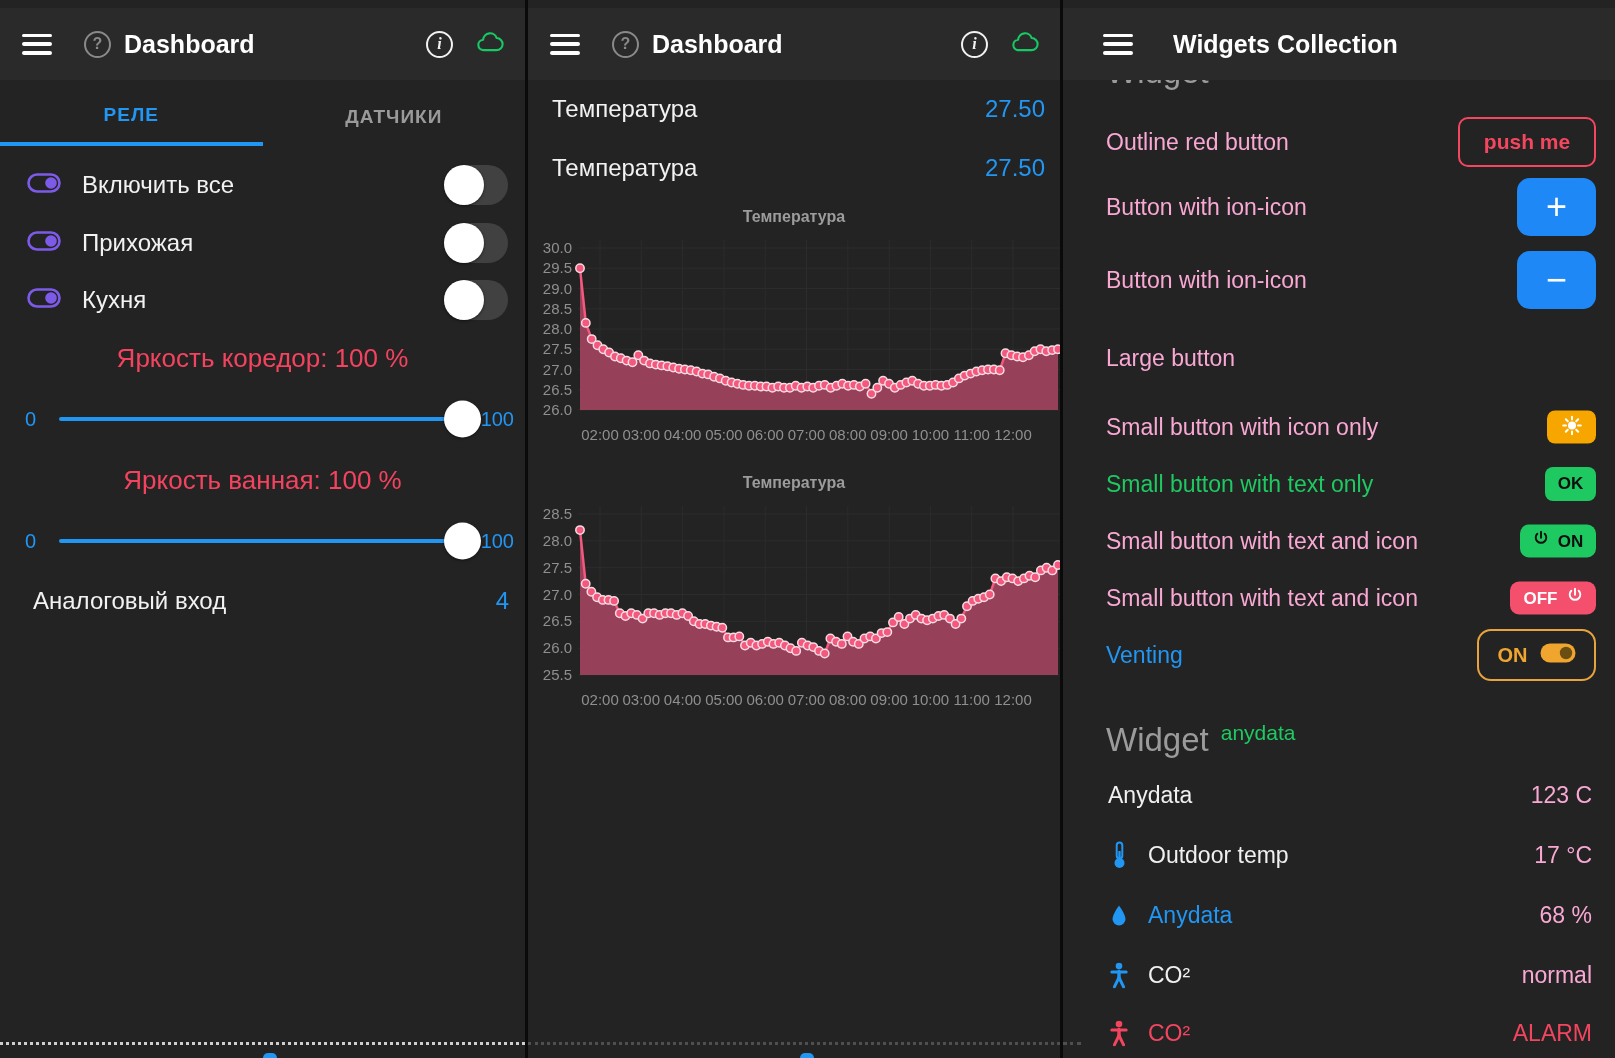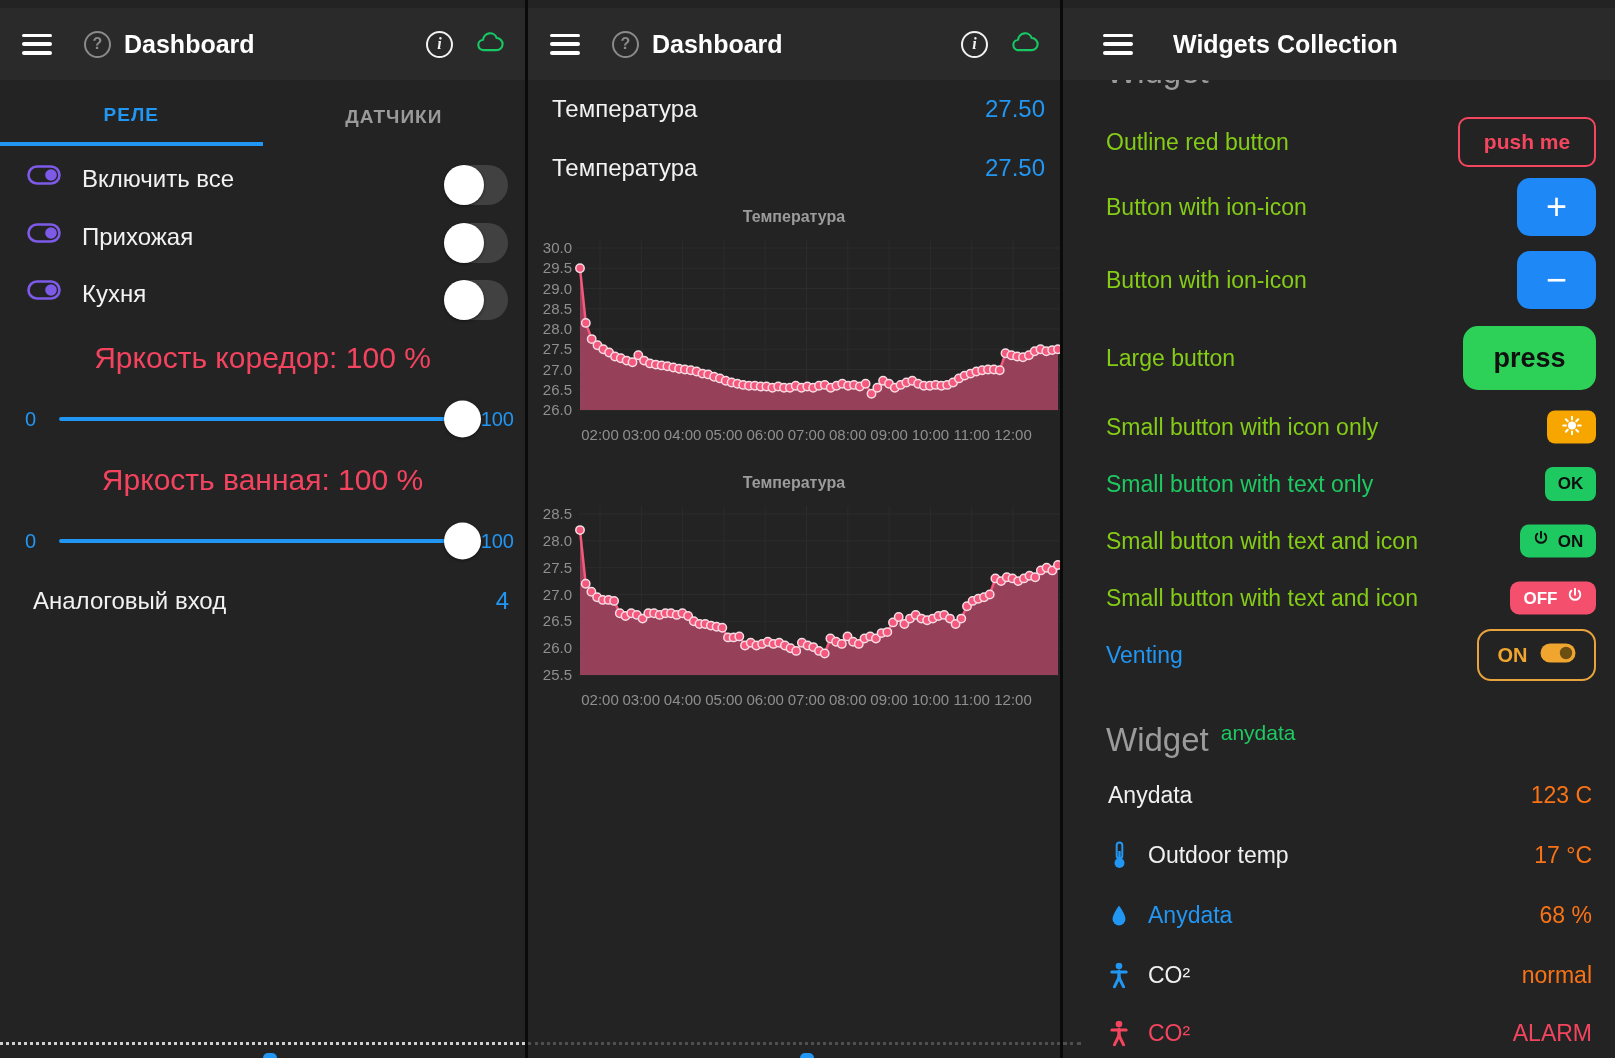--- a/index.html
+++ b/index.html
@@ -17,66 +17,66 @@
     font-size:16px;font-weight:bold;box-sizing:border-box;}
   .help{border:2px solid #8a8a8a;color:#8a8a8a;margin-left:32px;}
   .info{border:2px solid #f2f2f2;color:#f2f2f2;font-family:"Liberation Serif","DejaVu Serif",serif;font-style:italic;}
   .apptitle{color:#fff;font-size:25px;font-weight:bold;margin-left:13px;}
   .bar-right{margin-left:auto;display:flex;align-items:center;gap:18px;margin-right:16px;}
   
   .tabs{position:absolute;top:88px;left:0;right:0;height:58px;display:flex;}
   .tab{width:50%;display:flex;align-items:center;justify-content:center;font-size:19px;font-weight:bold;
     letter-spacing:1px;color:#9a9a9a;box-sizing:border-box;cursor:pointer;}
   .tab.active{color:#2196f3;border-bottom:4px solid #2196f3;}
-  .lrow{position:absolute;left:27px;right:17px;display:flex;transform:translateY(-50%);}
+  .lrow{position:absolute;left:27px;right:17px;display:flex;align-items:center;transform:translateY(-50%);}
   .lrow .lbl{color:#f2f2f2;font-size:24px;margin-left:21px;}
   .sw{width:64px;height:40px;border-radius:20px;background:#414141;position:relative;margin-left:auto;cursor:pointer;}
   .sw .knob{position:absolute;left:0;top:0;width:40px;height:40px;border-radius:50%;background:#fff;
     box-shadow:0 1px 3px rgba(0,0,0,.5);}
   .slider-title{position:absolute;left:0;right:0;text-align:center;transform:translateY(-50%);
-    color:#f4435f;font-size:30px;}
+    color:#f4435f;font-size:26px;}
   .slider{position:absolute;left:0;right:0;height:40px;transform:translateY(-50%);}
   .slider .min{position:absolute;left:25px;top:50%;transform:translateY(-50%);color:#2196f3;font-size:20px;}
   .slider .max{position:absolute;right:11px;top:50%;transform:translateY(-50%);color:#2196f3;font-size:20px;}
   .slider .track{position:absolute;left:59px;width:407px;top:50%;height:4px;transform:translateY(-50%);
     background:#2196f3;border-radius:2px;cursor:pointer;}
   .slider .sknob{position:absolute;left:444px;top:50%;width:37px;height:37px;transform:translateY(-50%);
     border-radius:50%;background:#fff;box-shadow:0 1px 3px rgba(0,0,0,.5);cursor:pointer;}
   .kv{position:absolute;display:flex;align-items:center;transform:translateY(-50%);}
   .kv .k{color:#f2f2f2;font-size:24px;}
   .kv .v{margin-left:auto;color:#2196f3;font-size:24px;}
   
   .mrow{left:24px;right:15px;}
   .chart{position:absolute;left:0;width:532px;}
   .chart-title{height:26px;line-height:26px;text-align:center;color:#9c9c9c;font-size:16px;font-weight:bold;}
   
   .rrow{position:absolute;left:43px;right:19px;display:flex;align-items:center;justify-content:space-between;
     transform:translateY(-50%);}
-  .rlabel{color:#84cc16;font-size:23px;}
+  .rlabel{color:#f9a8d4;font-size:23px;}
   .rlabel.green{color:#1ec962;}
   .rlabel.blue{color:#2196f3;}
   .btn{border:none;display:inline-flex;align-items:center;justify-content:center;cursor:pointer;
     font-family:inherit;}
   .btn-outline-red{width:138px;height:50px;border:2px solid #f4465f;border-radius:10px;background:transparent;
     color:#f4465f;font-size:21px;font-weight:bold;}
   .btn-blue{width:79px;height:58px;border-radius:13px;background:#1e88f7;color:#fff;font-size:36px;font-weight:300;line-height:1;}
   .btn-large-green{width:133px;height:64px;border-radius:15px;background:#2ed158;color:#101010;font-size:27px;font-weight:bold;}
   .btn-amber{width:49px;height:33px;border-radius:8px;background:#f7a600;}
   .btn-ok{width:51px;height:34px;border-radius:8px;background:#1ec962;color:#0e0e0e;font-size:17px;font-weight:bold;}
   .btn-on{width:76px;height:33px;border-radius:9px;background:#1ec962;color:#0e0e0e;font-size:17px;font-weight:bold;gap:9px;}
   .btn-off{width:86px;height:33px;border-radius:9px;background:#f4506e;color:#fff;font-size:17px;font-weight:bold;gap:9px;}
   .venting-btn{width:119px;height:52px;border:2px solid #e8a33d;border-radius:14px;background:transparent;
     color:#f0a62e;font-size:20px;font-weight:bold;gap:12px;}
   .sect{position:absolute;left:43px;display:flex;align-items:flex-start;transform:translateY(-50%);}
   .sect .big{color:#9b9b9b;font-size:33px;}
   .sect .tag{color:#1ec962;font-size:21px;margin-left:12px;}
   .drow{position:absolute;left:45px;right:23px;display:flex;align-items:center;transform:translateY(-50%);}
   .drow .dicon{width:22px;display:inline-flex;justify-content:center;margin-right:18px;}
   .drow .dlabel{color:#f0f0f0;font-size:23px;}
-  .drow .dvalue{margin-left:auto;color:#f97316;font-size:23px;}
+  .drow .dvalue{margin-left:auto;color:#f9a8d4;font-size:23px;}
   .drow .dvalue.red{color:#f4455f;}
   
   .dotted{position:absolute;bottom:13px;height:0;border-top:3px dotted #cfcfcf;}
   .dotted.dim{border-top-color:#4f4f4f;}
   .blue-tip{position:absolute;bottom:0;width:14px;height:5px;background:#2196f3;border-radius:7px 7px 0 0;}
 </style>
 </head>
 <body>
 
 <div class="panel" id="panel-left">
@@ -479,21 +479,20 @@
 
   <div class="rrow" style="top:280px">
     <span class="rlabel">Button with ion-icon</span>
     <button class="btn btn-blue">
         <span>−</span>
       </button>
   </div>
 
   <div class="rrow" style="top:358px">
     <span class="rlabel">Large button</span>
-    <button class="btn btn-large-green">press</button>
   </div>
 
   <div class="rrow" style="top:427px">
     <span class="rlabel">Small button with icon only</span>
     <button class="btn btn-amber">
       <span><svg width="20" height="20" viewBox="0 0 20 20" stroke="#fff" stroke-width="2" stroke-linecap="round">
             <circle cx="10" cy="10" r="4" fill="#fff" stroke="none"></circle>
             <line x1="10" y1="1.2" x2="10" y2="4"></line>
             <line x1="10" y1="18.8" x2="10" y2="16"></line>
             <line x1="1.2" y1="10" x2="4" y2="10"></line>

